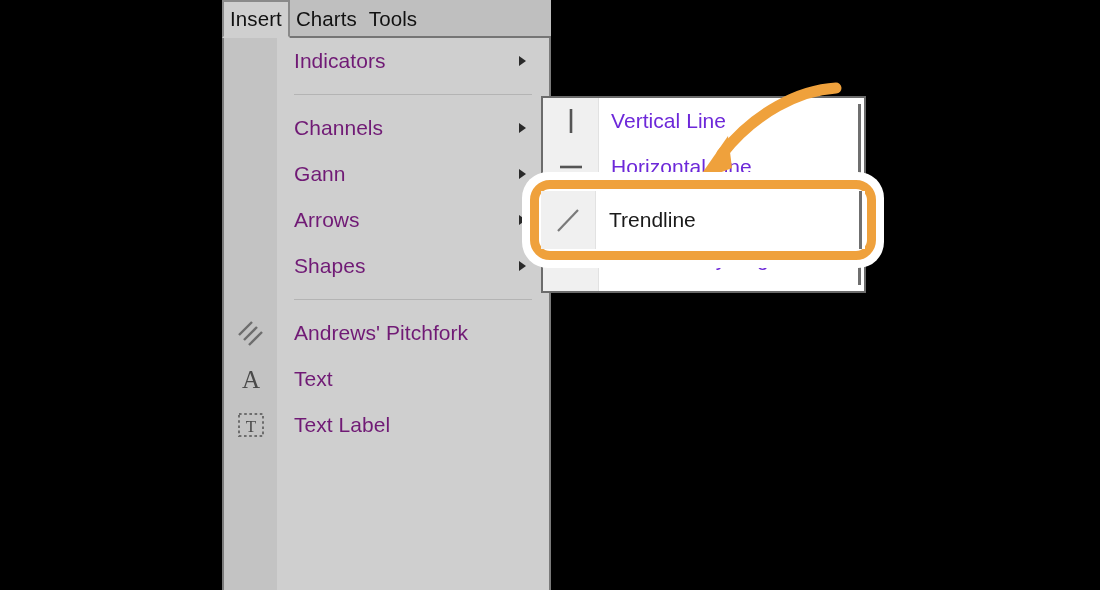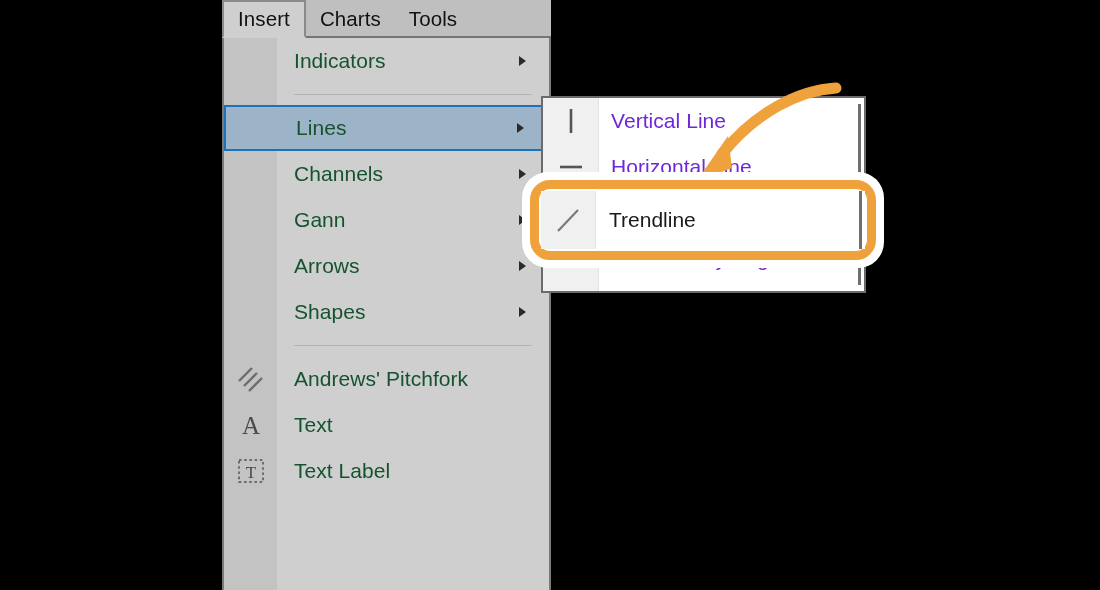--- a/index.html
+++ b/index.html
@@ -39,21 +39,21 @@
     position: absolute;
     left: 0; top: 0;
     height: 38px;
     display: flex;
     align-items: stretch;
   }
   .tab {
     display: flex;
     align-items: center;
     justify-content: center;
-    padding: 0 14px;
+    padding: 0 6px;
     font-size: 20.5px;
     color: #111111;
     box-sizing: border-box;
     height: 38px;
     letter-spacing: 0.1px;
   }
   .tab.active {
     background: #cfcfcf;
     border-left: 2px solid #8a8a8a;
     border-top: 2px solid #8a8a8a;
@@ -101,21 +101,21 @@
     width: 53px;
     min-width: 53px;
     height: 100%;
     display: flex;
     align-items: center;
     justify-content: center;
   }
   .menu-item .m-label {
     flex: 1;
     font-size: 21px;
-    color: #14532d;
+    color: #701a75;
     padding-left: 17px;
     letter-spacing: 0.05px;
   }
   .menu-item .m-arrow {
     width: 30px;
     display: flex;
     align-items: center;
     justify-content: flex-start;
   }
   .caret {
@@ -293,27 +293,20 @@
       <div class="menu-item">
         <span class="m-icon"></span>
         <span class="m-label">Indicators</span>
         <span class="m-arrow">
             <i class="caret"></i>
           </span>
       </div>
 
       <div class="menu-sep"></div>
 
-      <div class="menu-item selected">
-        <span class="m-icon"></span>
-        <span class="m-label">Lines</span>
-        <span class="m-arrow">
-            <i class="caret"></i>
-          </span>
-      </div>
 
       <div class="menu-item">
         <span class="m-icon"></span>
         <span class="m-label">Channels</span>
         <span class="m-arrow">
             <i class="caret"></i>
           </span>
       </div>
 
       <div class="menu-item">

